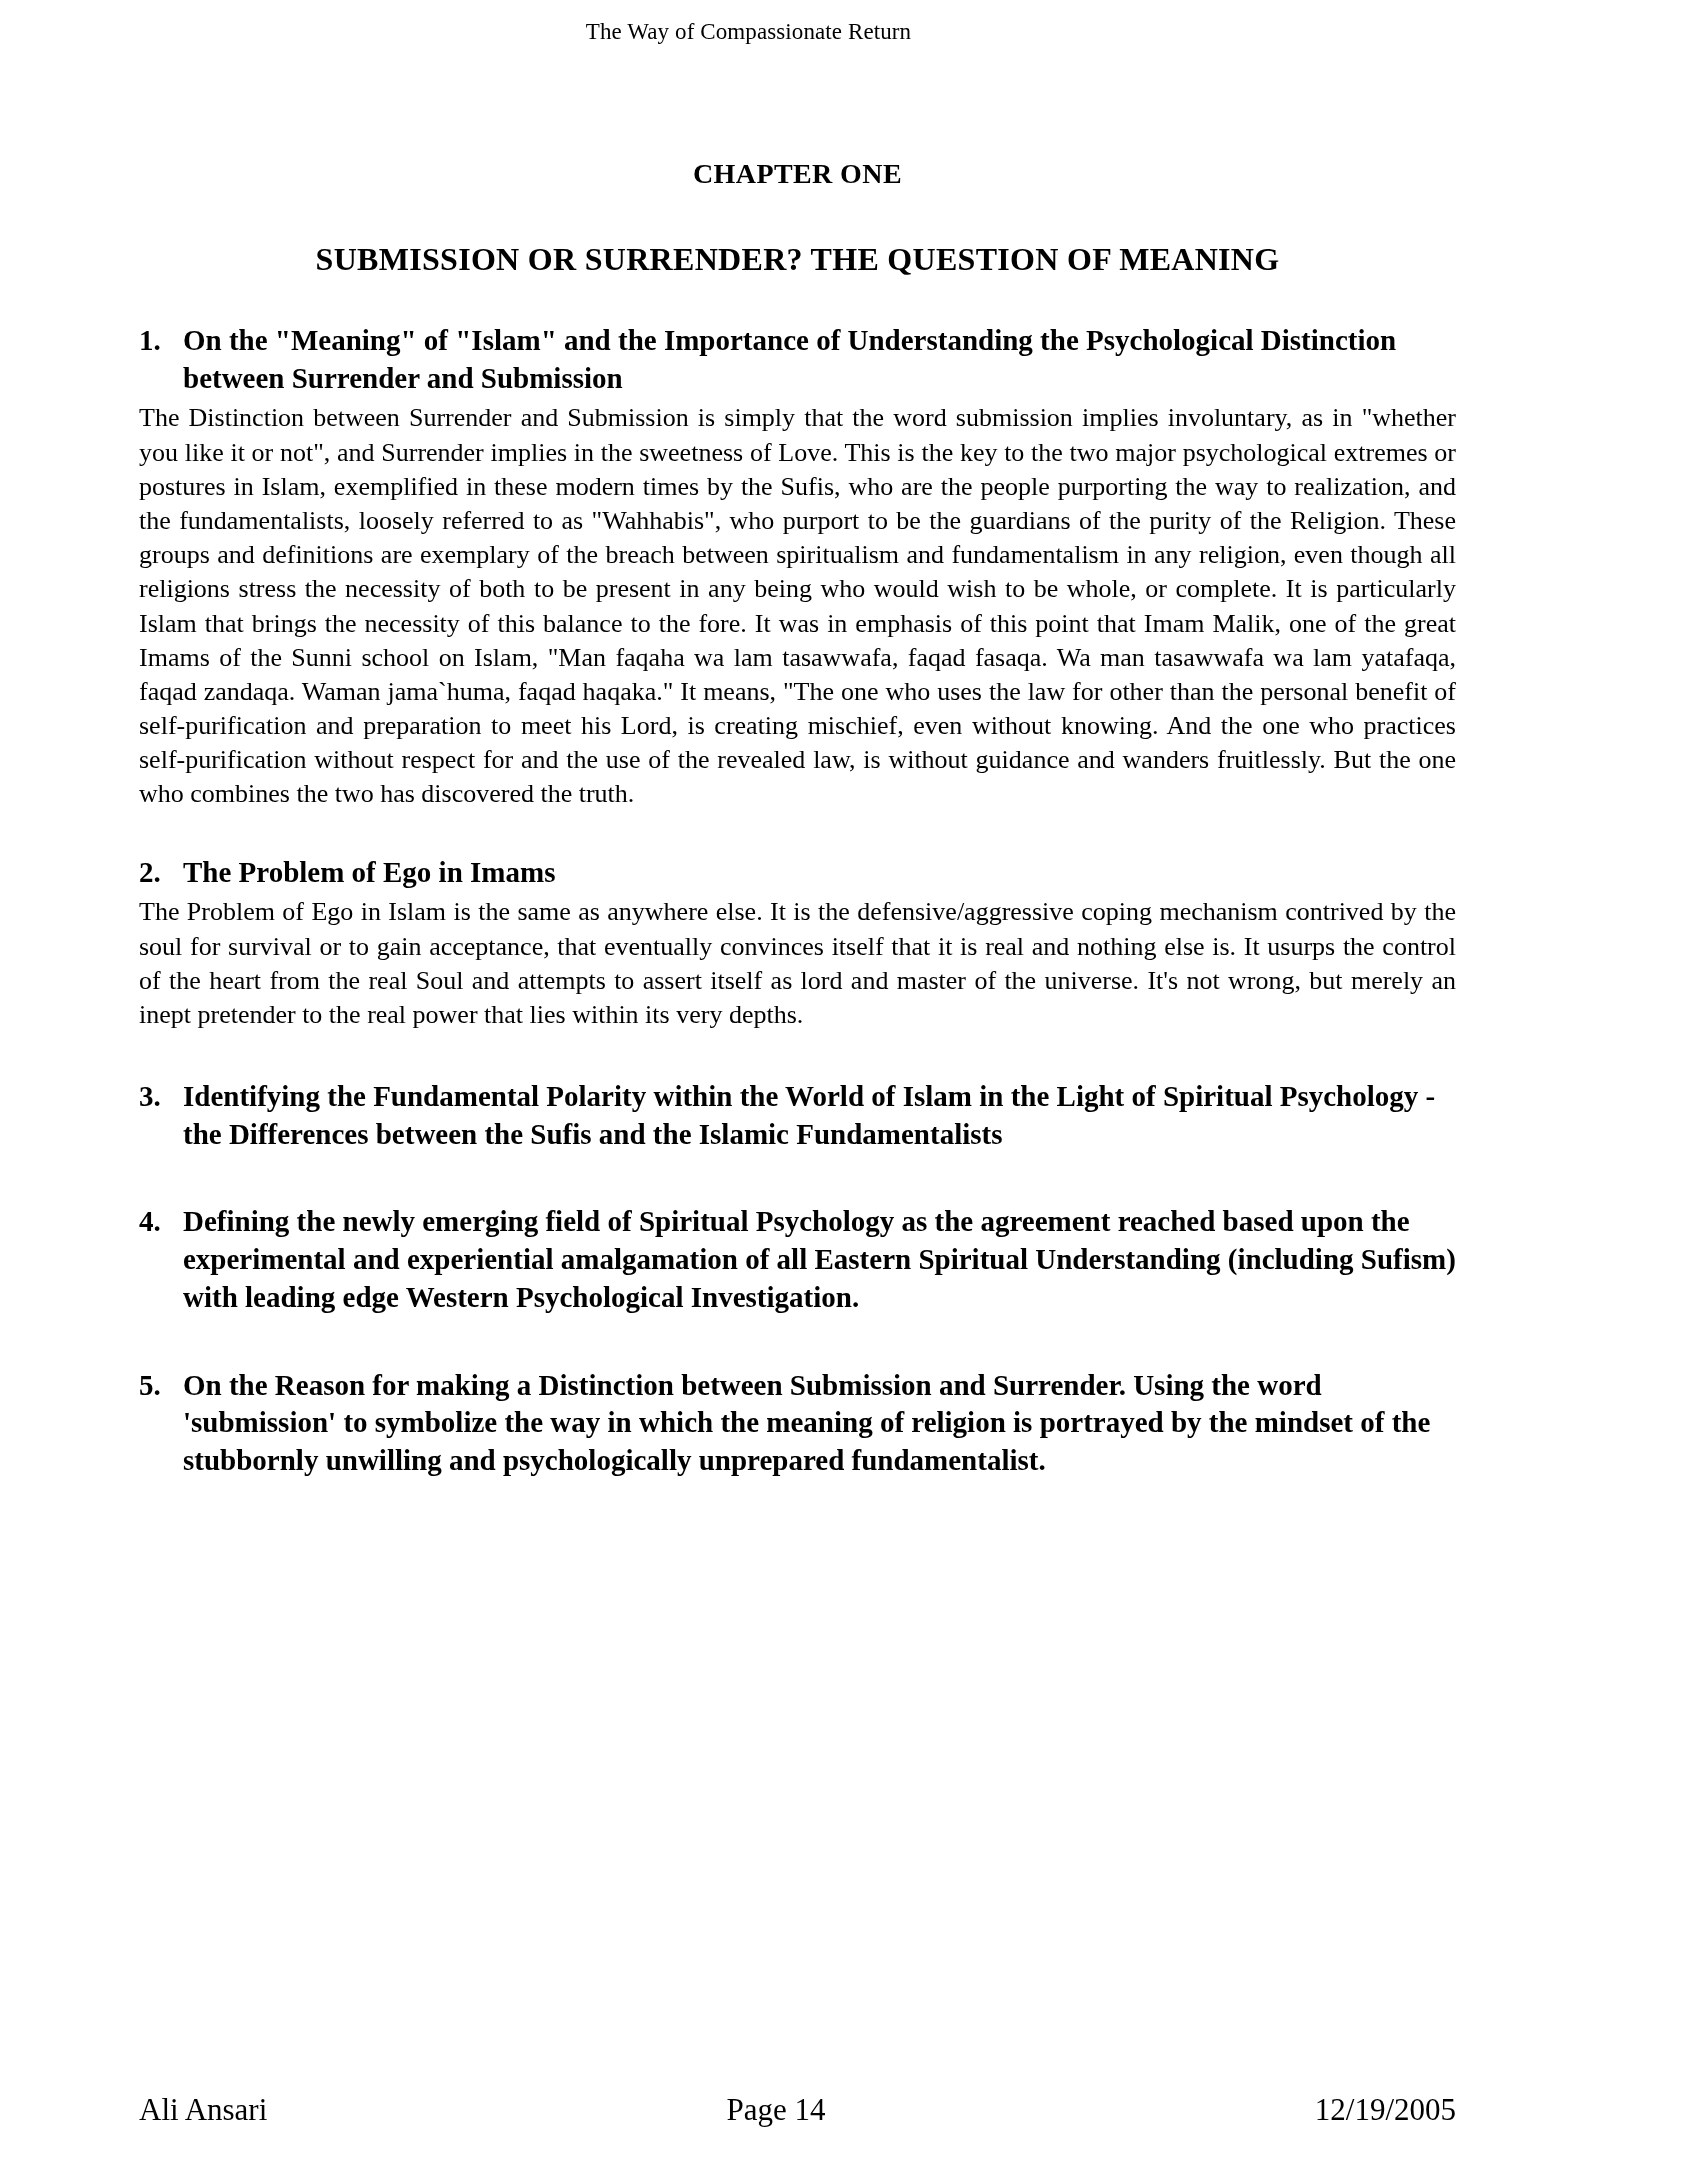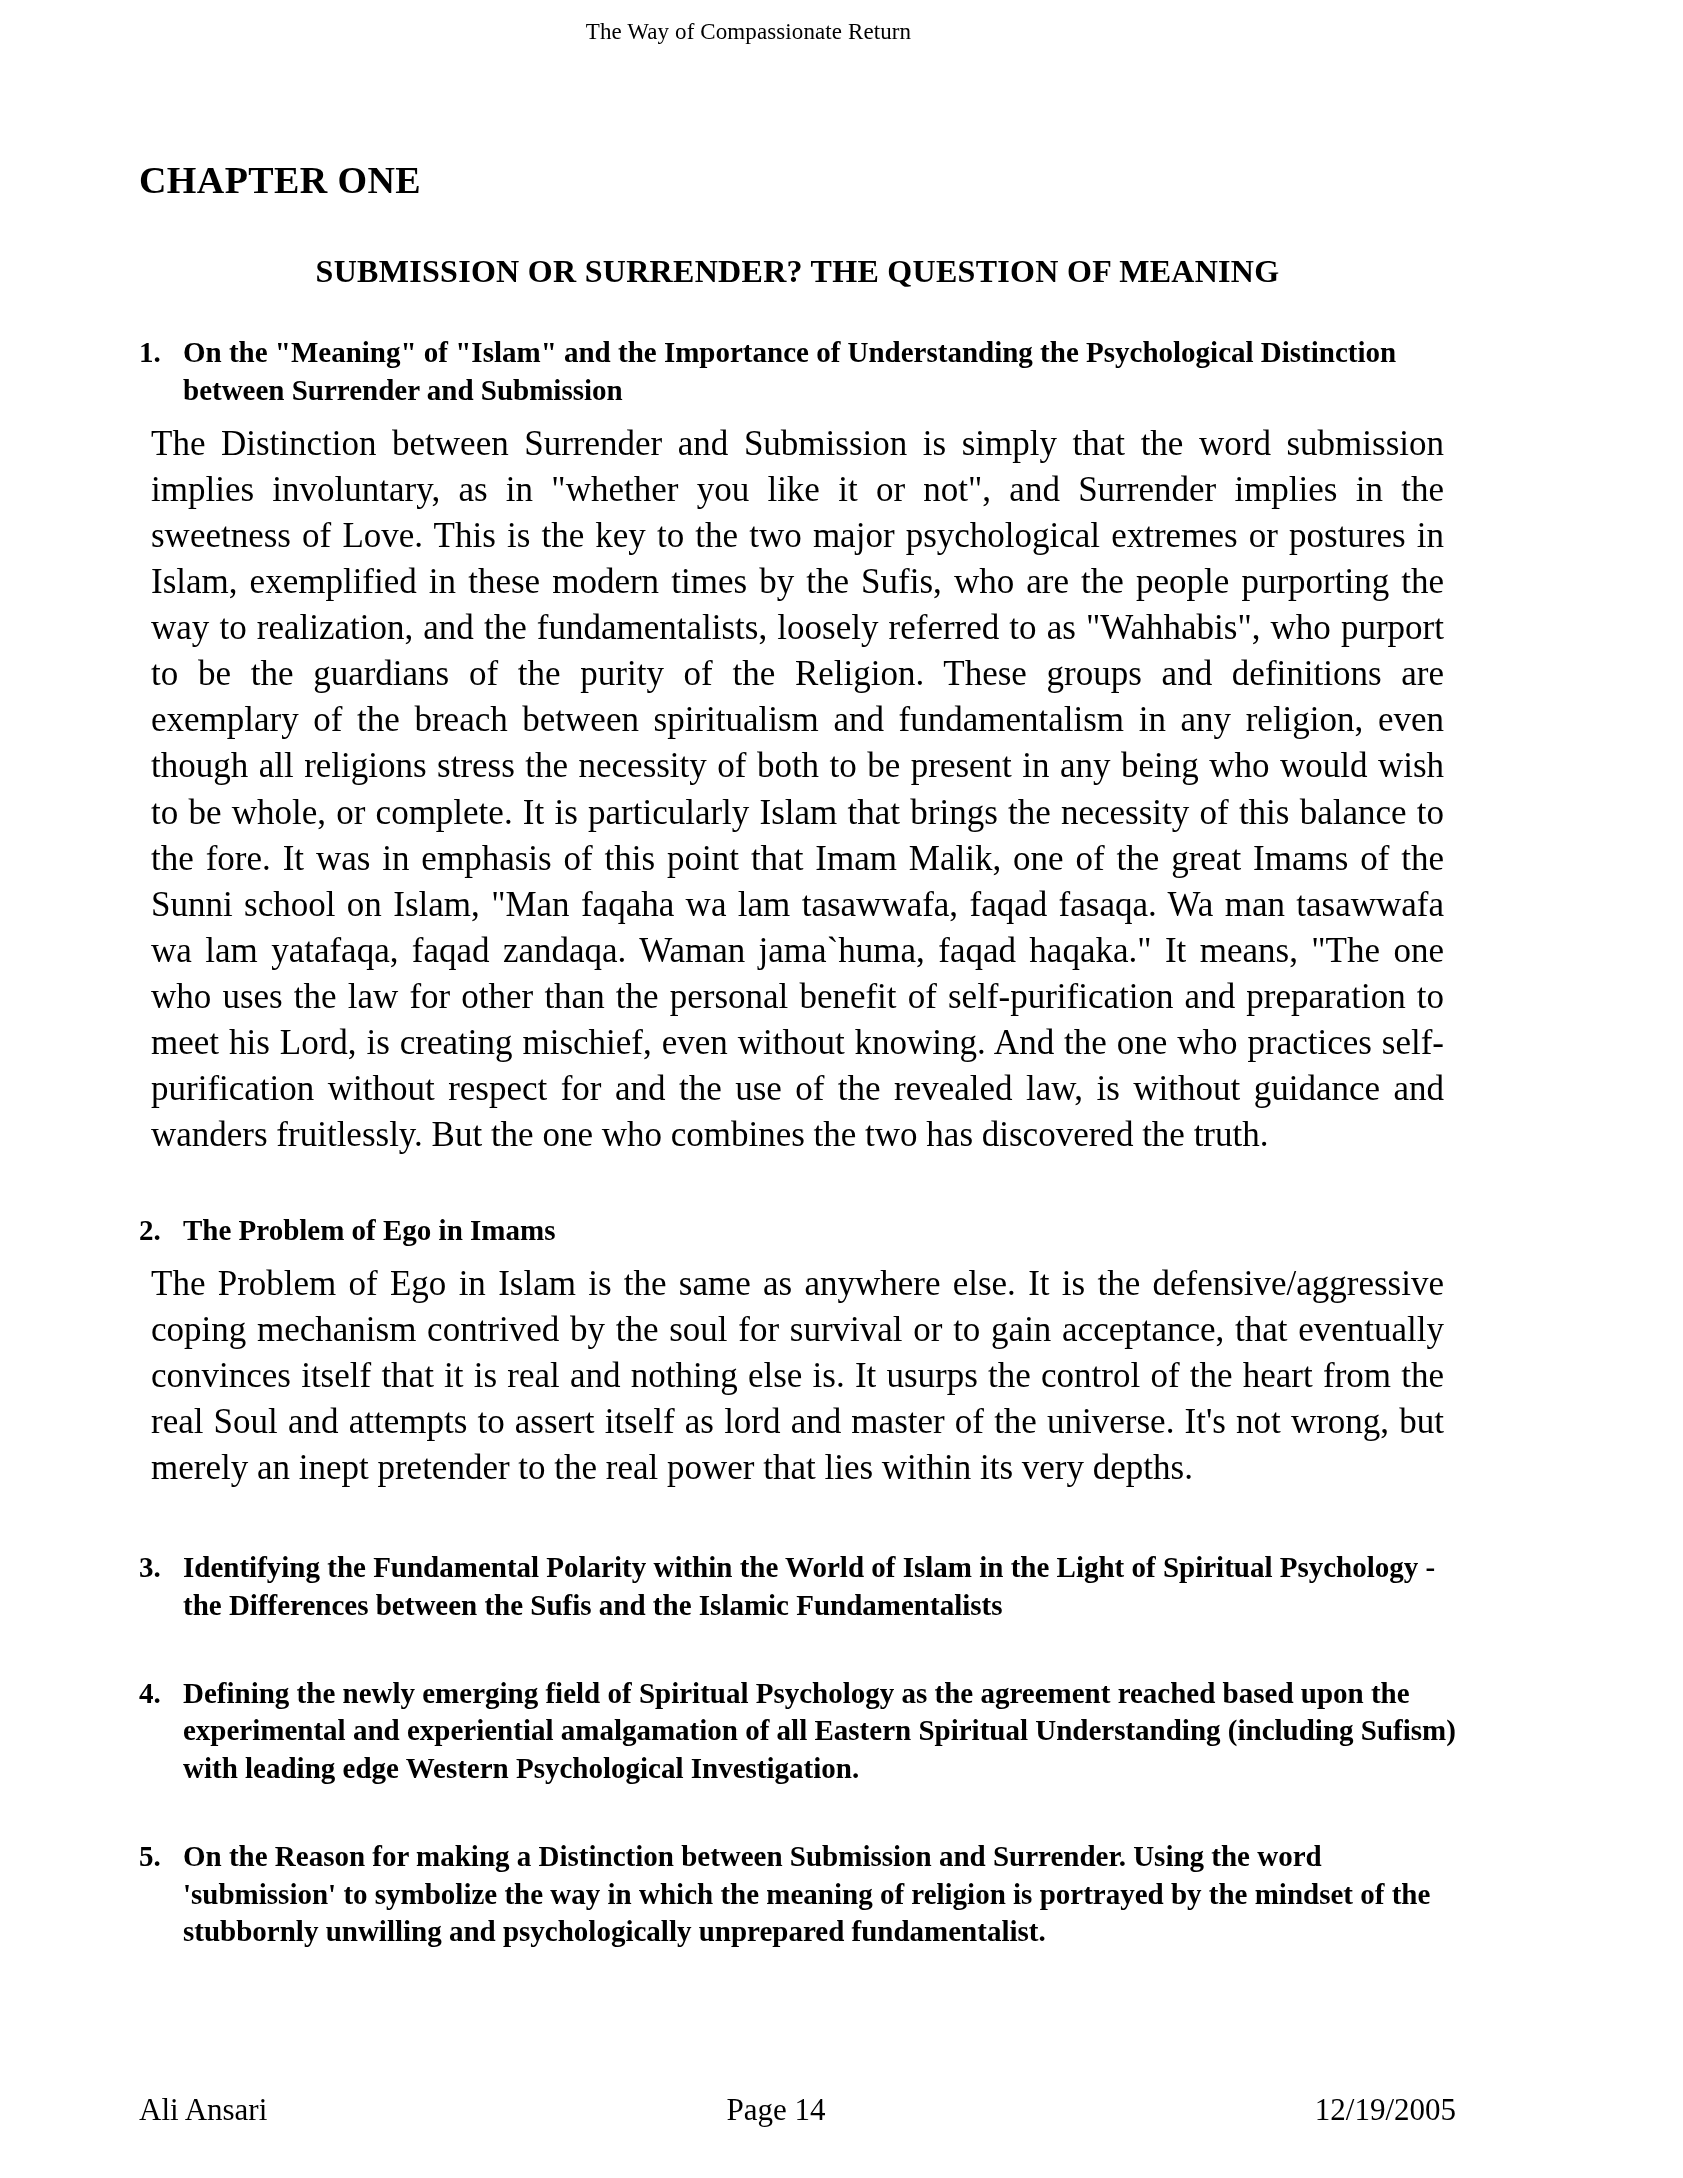--- a/index.html
+++ b/index.html
@@ -39,22 +39,23 @@
 
   
   .content {
     position: absolute;
     top: 158px;
     left: 139px;
     width: 1317px;
   }
 
   .chapter-title {
+    text-align: center;
     font-weight: bold;
-    font-size: 38px;
+    font-size: 28px;
     letter-spacing: 0.4px;
     margin: 0 0 51px 0;
   }
 
   .chapter-subtitle {
     text-align: center;
     font-weight: bold;
     font-size: 32px;
     letter-spacing: 0.3px;
     margin: 0 0 44px 0;
@@ -76,25 +77,25 @@
     top: 0;
     width: 32px;
     font-weight: bold;
     text-align: left;
   }
   .num-heading .htext {
     display: block;
   }
 
   .body-par {
-    font-size: 35px;
+    font-size: 26px;
     line-height: 1.315;
     text-align: justify;
     text-justify: inter-word;
-    margin: 12px;
+    margin: 0;
     hyphens: none;
   }
   .gap-md { height: 42px; }
   .gap-lg { height: 46px; }
 
   
   .footer {
     position: absolute;
     left: 139px;
     width: 1317px;

